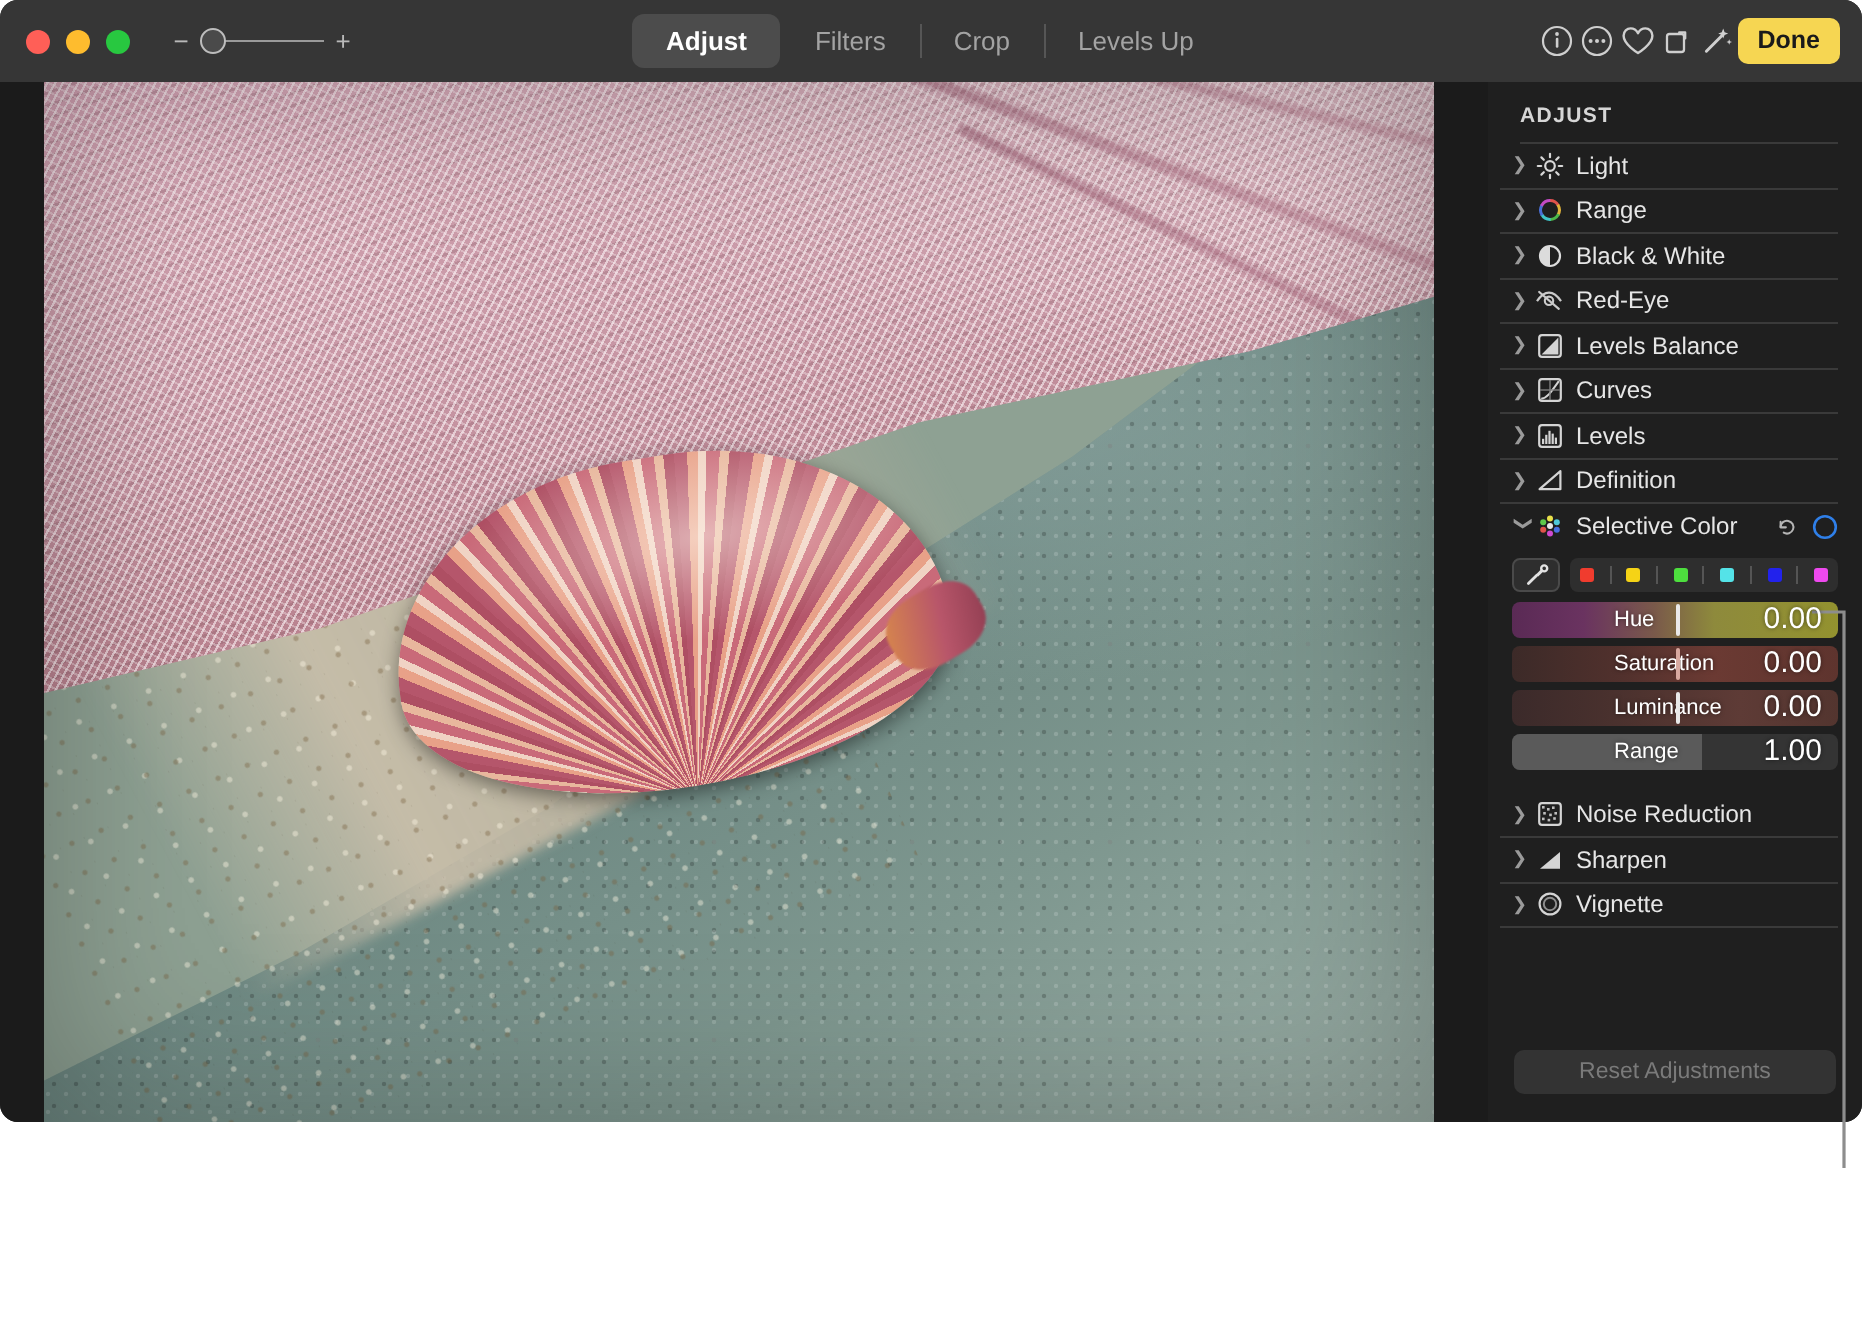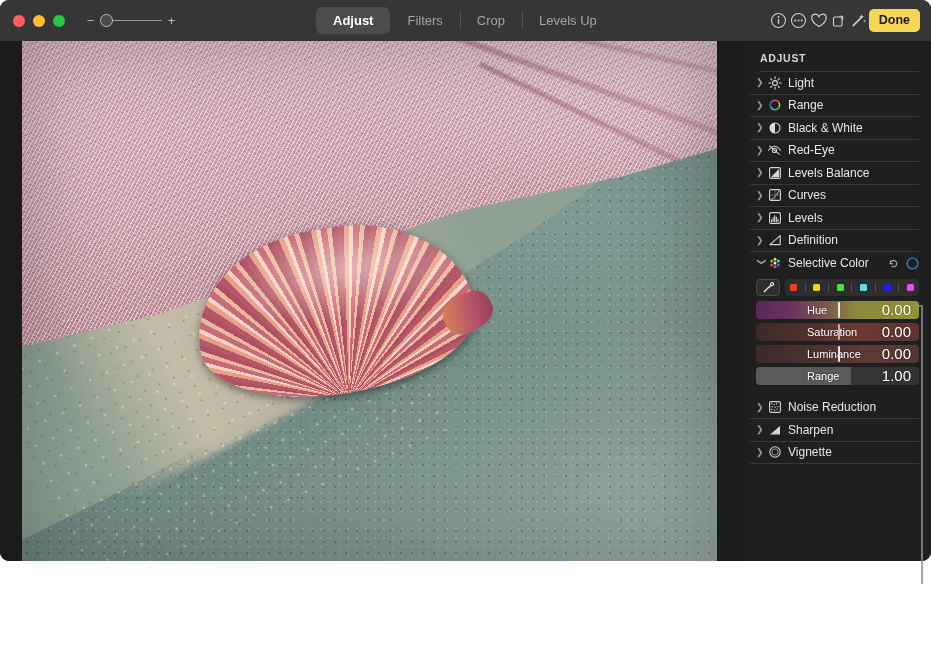--- a/index.html
+++ b/index.html
@@ -547,20 +547,21 @@
           <div class="ricon">
             <svg width="14" height="14" viewBox="0 0 14 14">
               <circle cx="7" cy="7" r="5.2" fill="none" stroke="#d4d4d4" stroke-width="1.1"></circle>
               <circle cx="7" cy="7" r="3.1" fill="none" stroke="#8e8e8e" stroke-width="1"></circle>
             </svg>
           </div>
           <div class="rlabel">Vignette</div>
         </div>
       </div>
 
+      <div class="reset-btn">Reset Adjustments</div>
     </div>
   </div>
 
   <svg class="callout" style="left:906px; top:300px; width:24px; height:290px;" viewBox="0 0 24 290">
     <path d="M0 6 L16 6 L16 284" fill="none" stroke="#8d8d8d" stroke-width="1.6"></path>
   </svg>
 
 
 </div>
 

